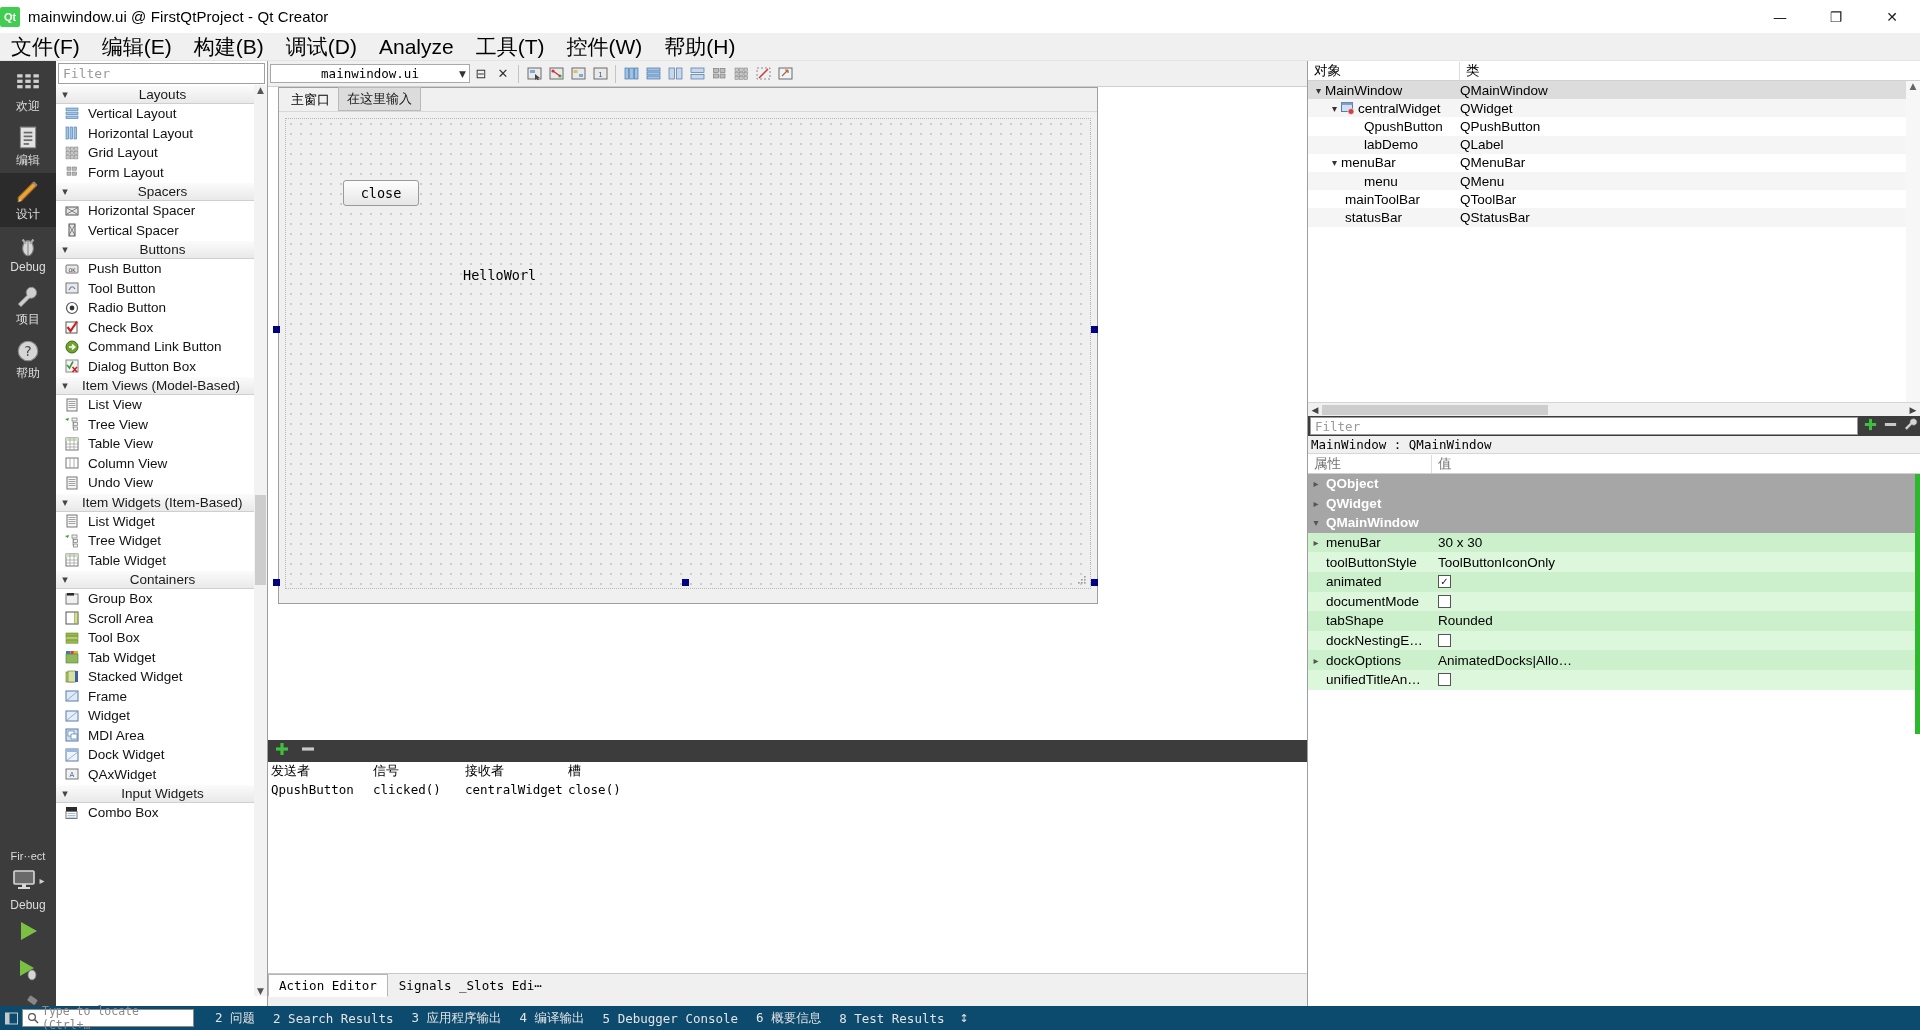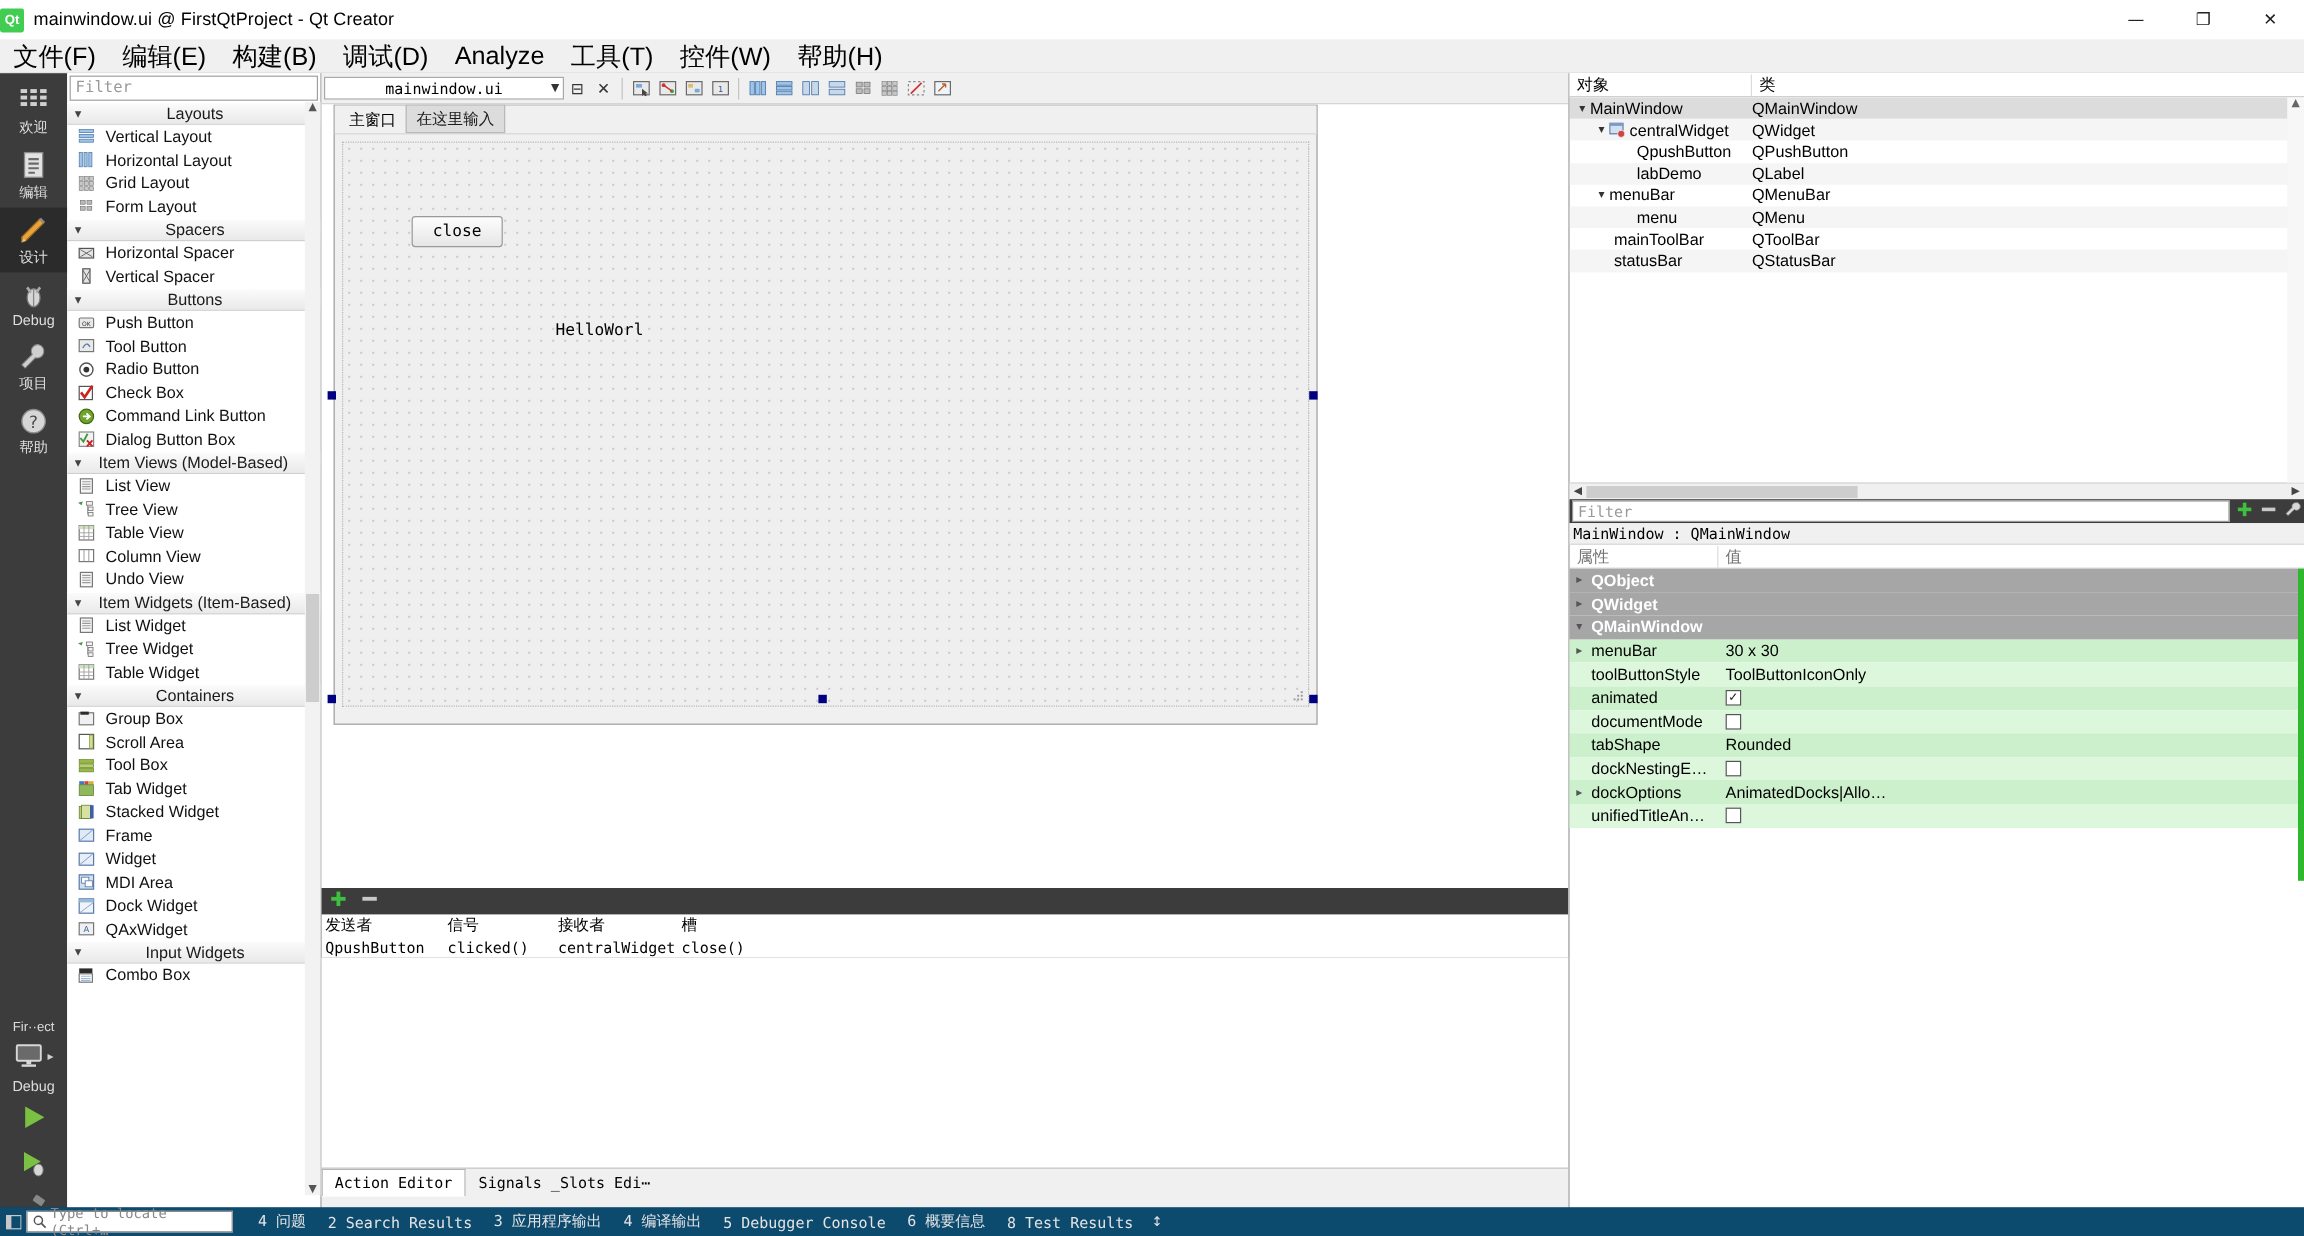--- a/index.html
+++ b/index.html
@@ -1158,21 +1158,21 @@
         <rect x="0.5" y="1" width="4" height="11" fill="#c8c8c8"></rect>
       </svg>
   </div>
   <div id="sb-locator">
     <svg width="12" height="12" viewBox="0 0 12 12" style="margin-right:3px;flex:none;">
       <circle cx="5" cy="5" r="3.4" fill="none" stroke="#555" stroke-width="1.2"></circle>
       <line x1="7.5" y1="7.5" x2="11" y2="11" stroke="#555" stroke-width="1.4"></line>
     </svg>
     <span>Type to locate (Ctrl+…</span>
   </div>
-  <div class="sb-item">4 问题</div>
+  <div class="sb-item">2 问题</div>
   <div class="sb-item">2 Search Results</div>
   <div class="sb-item">3 应用程序输出</div>
   <div class="sb-item">4 编译输出</div>
   <div class="sb-item">5 Debugger Console</div>
   <div class="sb-item">6 概要信息</div>
   <div class="sb-item">8 Test Results</div>
   <div id="sb-arrows">↕</div>
 </div>
 
 </body></html>

